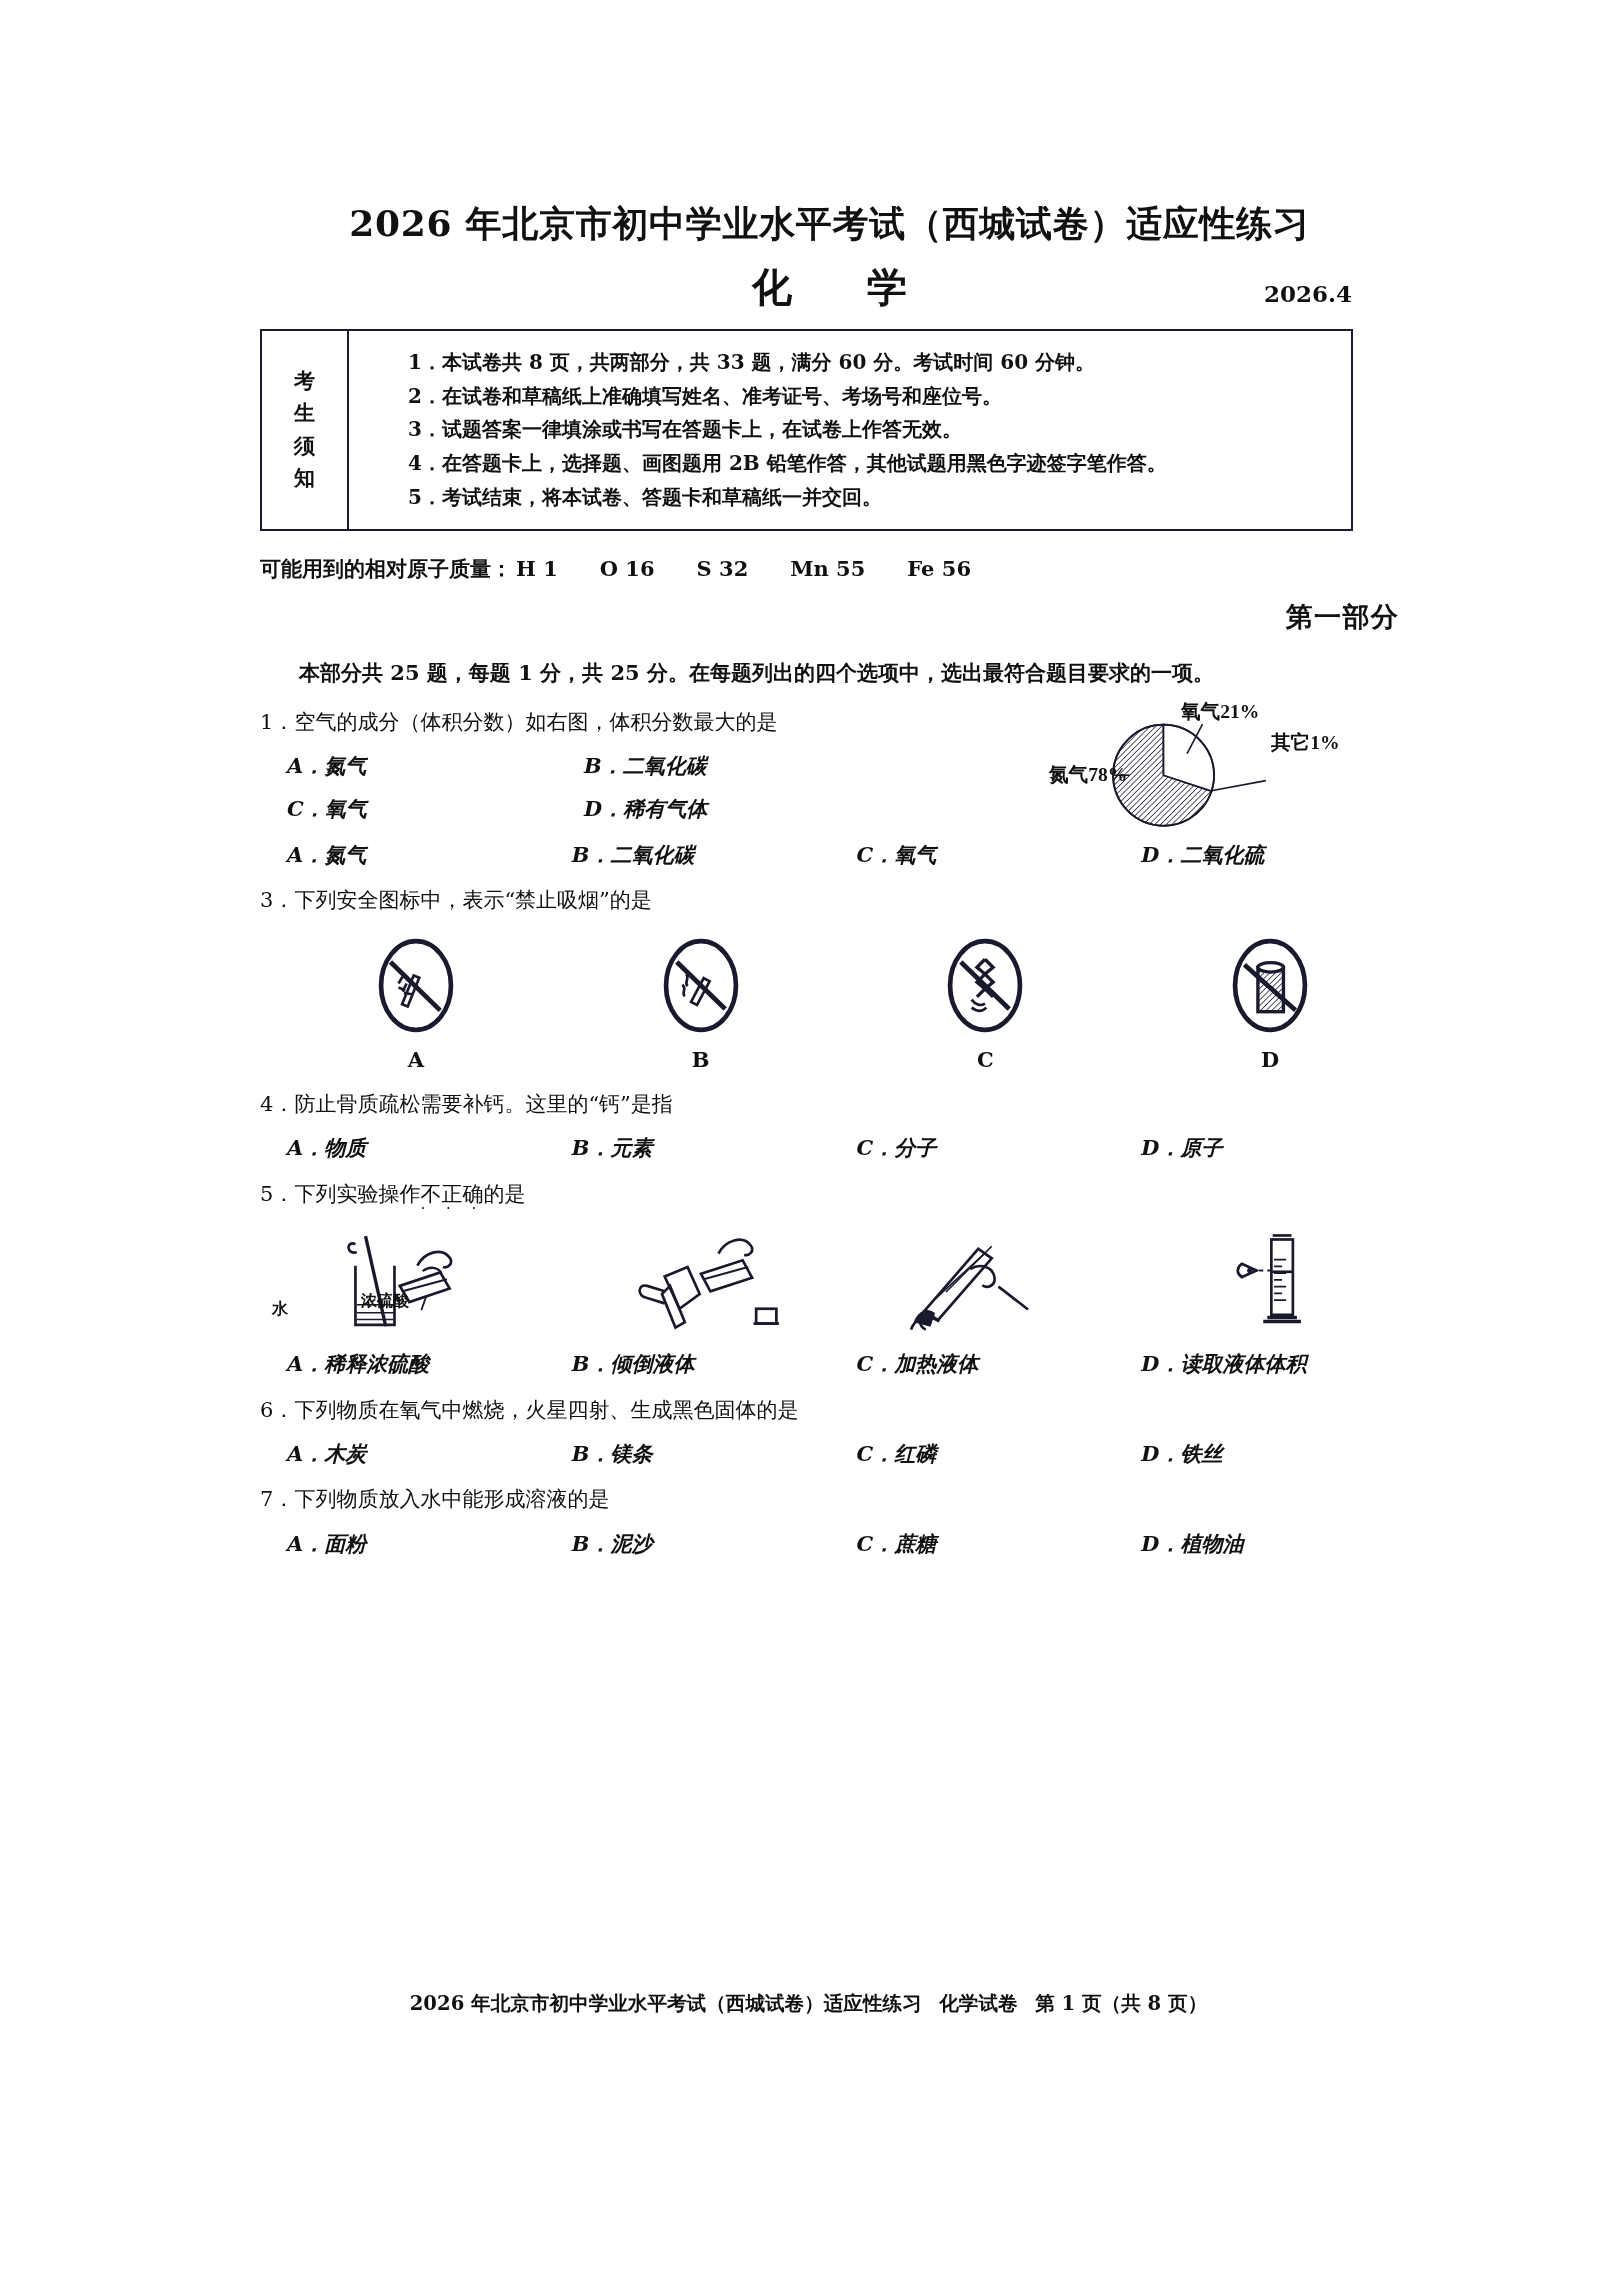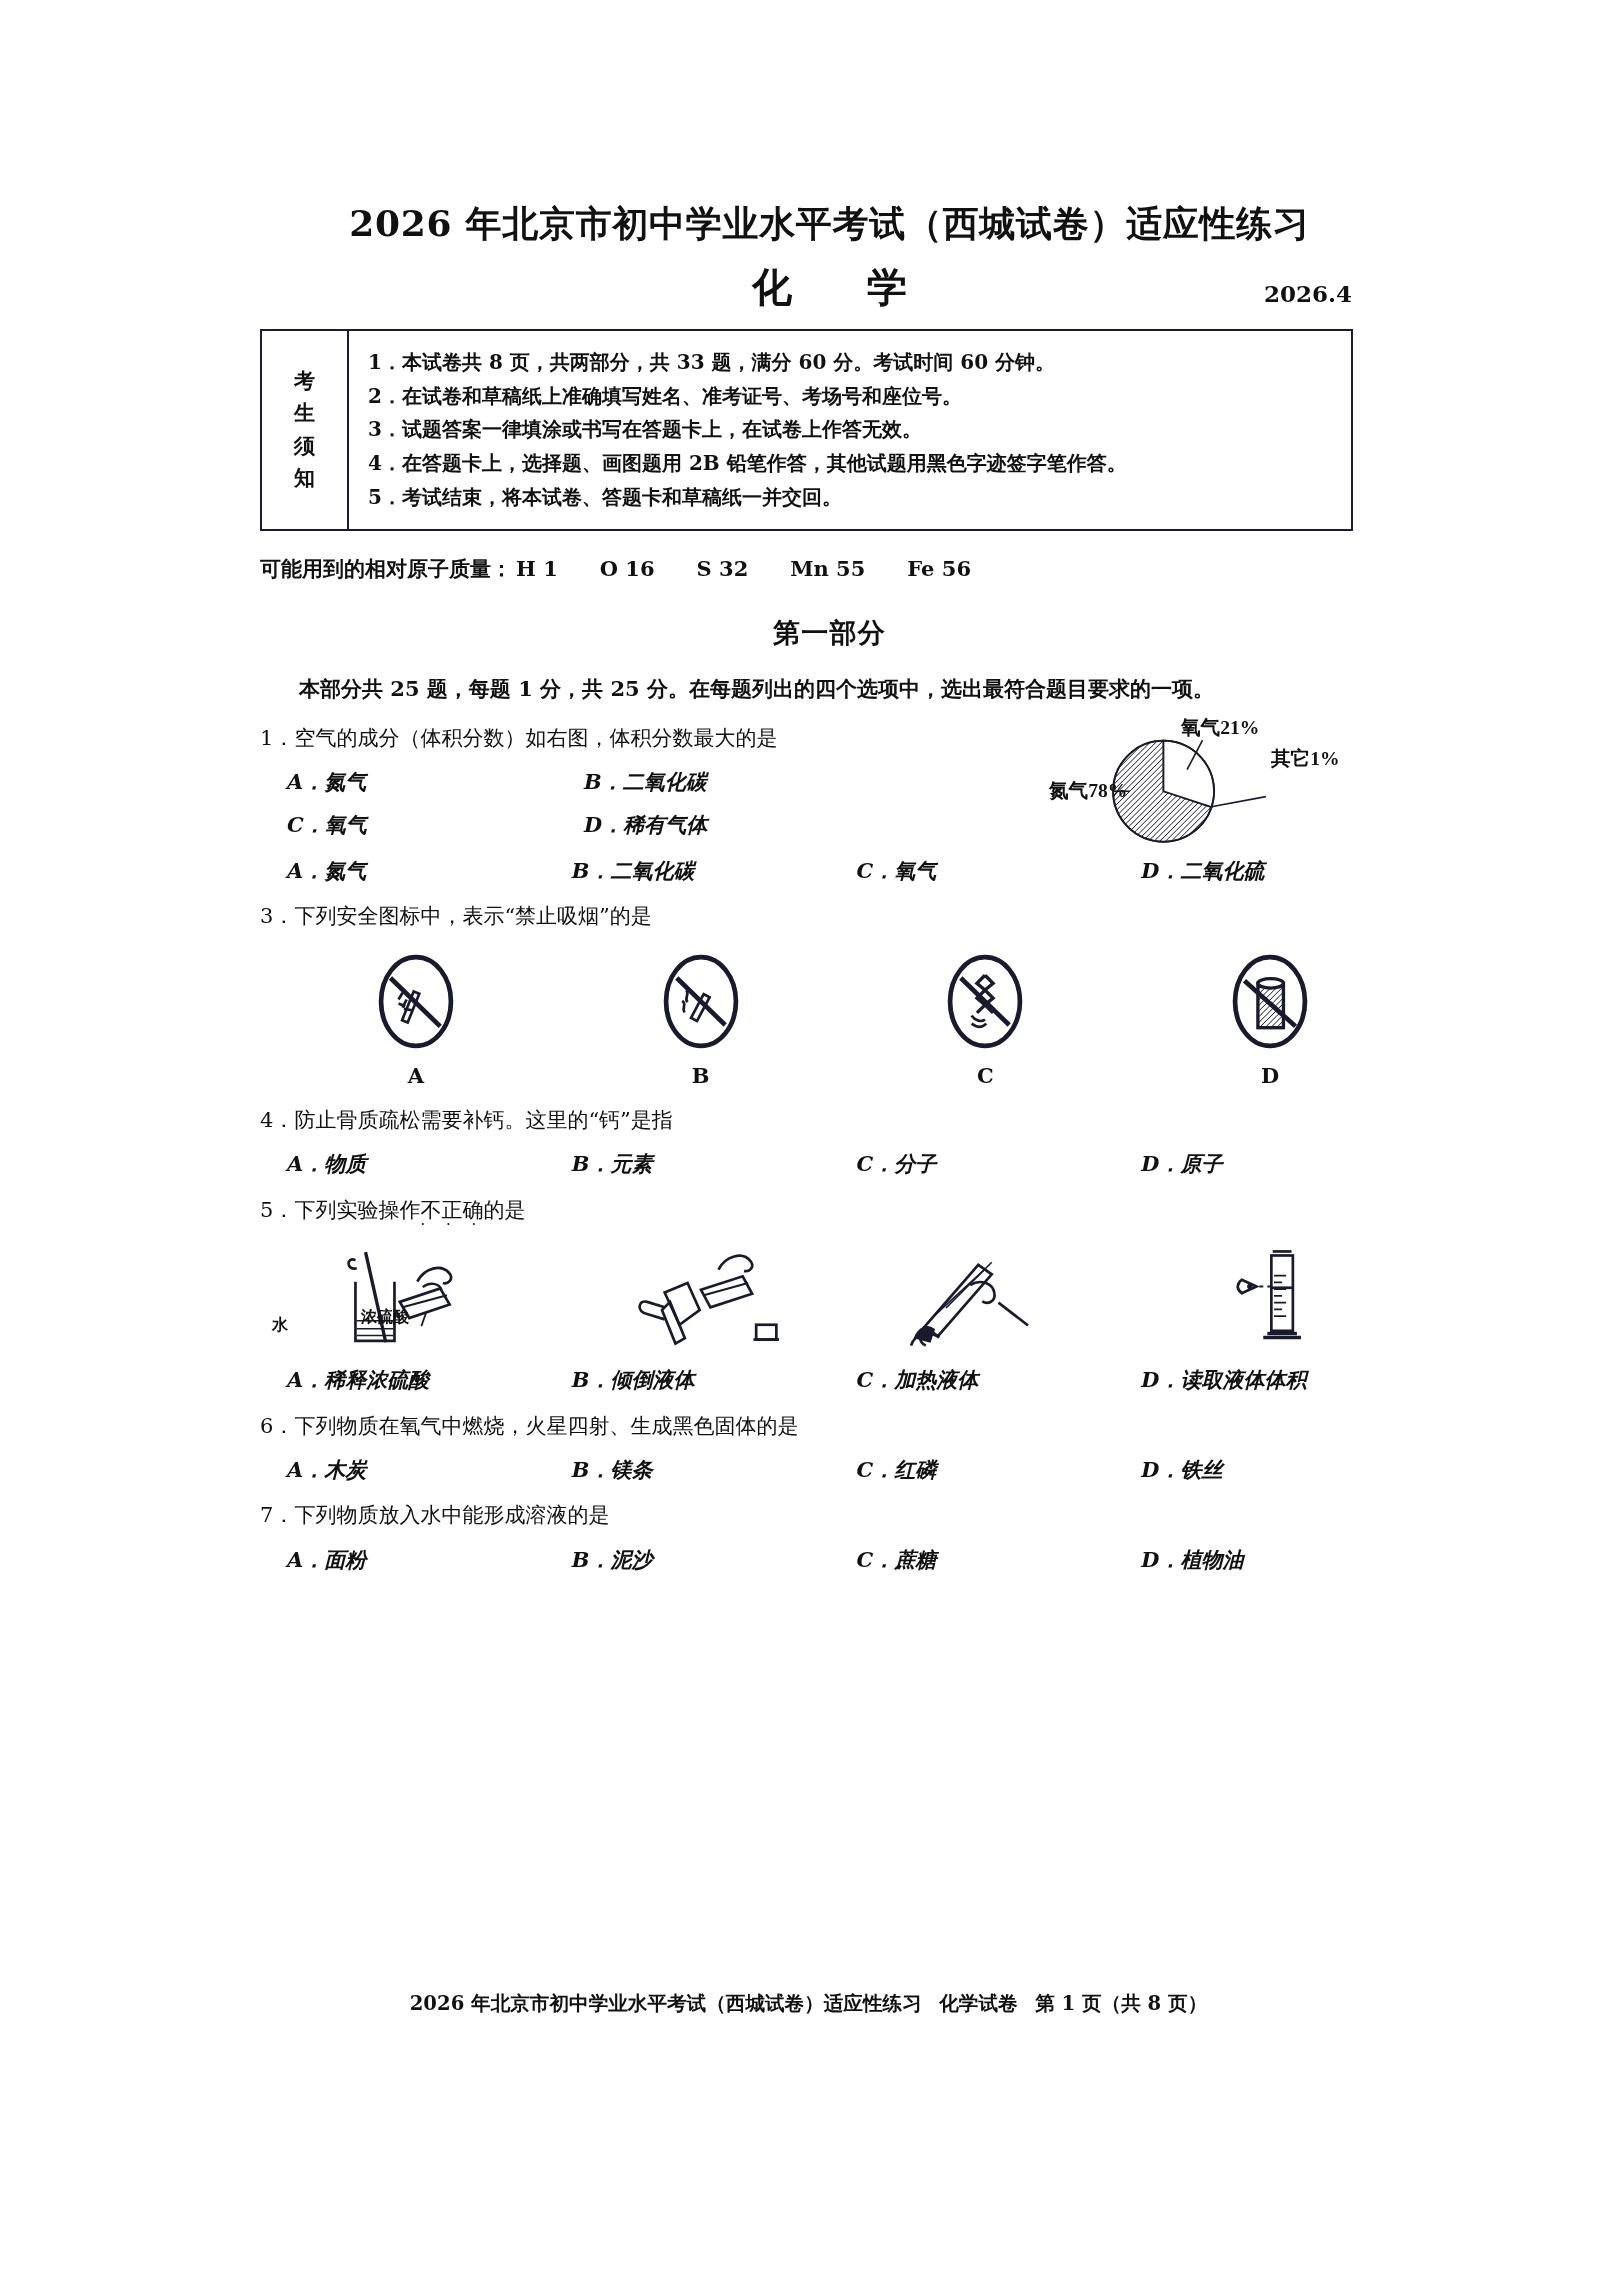--- a/index.html
+++ b/index.html
@@ -72,20 +72,21 @@
     justify-content:center;
     padding:9.4px 0;
     font-size:21px;
     font-weight:bold;
     line-height:1.55;
   }
   .notice-label span{display:block;}
   .notice-list{
     flex:1 1 auto;
     padding:10.8px 15px 10.8px 19px;
+    margin-left:40px;
   }
   .notice-item{
     font-size:20px;
     font-weight:bold;
     line-height:1.32;
     margin:7.4px 0;
     white-space:nowrap;
   }
 
   
@@ -93,24 +94,24 @@
     margin-top:24px;
     font-size:21px;
     font-weight:bold;
     white-space:nowrap;
   }
   .atomic-line .am{display:inline-block;margin-right:42px;}
   .atomic-line .am:last-child{margin-right:0;}
 
   
   .part-title{
-    text-align:center;
+    text-align:right;
     font-size:27px;
     font-weight:bold;
-    margin-top:32px;
+    margin-top:16px;
     letter-spacing:1.3px;
   }
   .part-intro{
     margin-top:21.6px;
     font-size:21px;
     font-weight:bold;
     line-height:1.62;
     text-indent:39px;
   }
 

